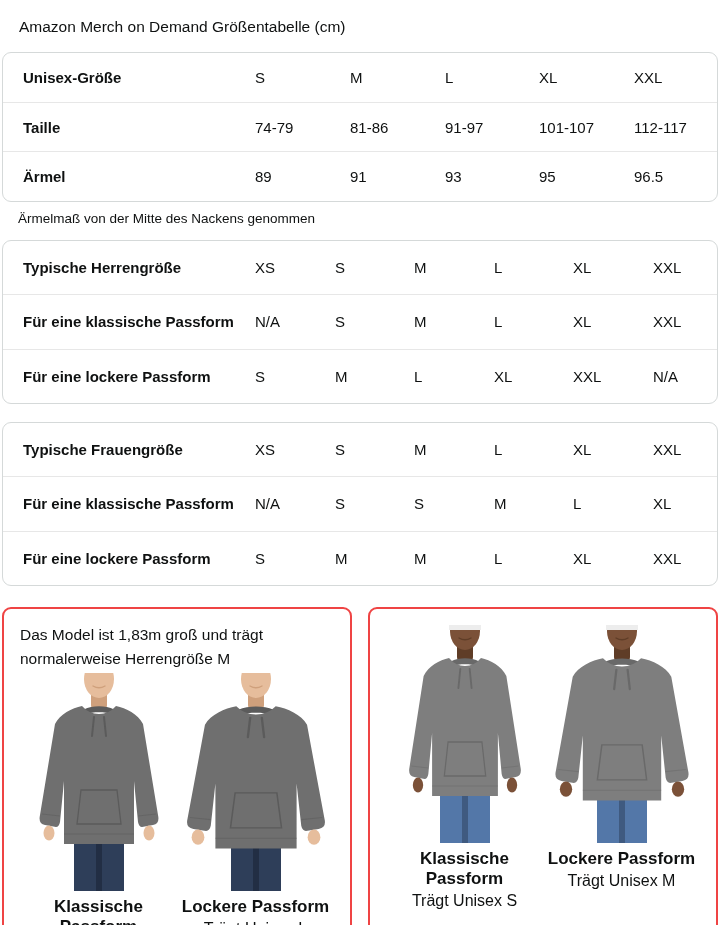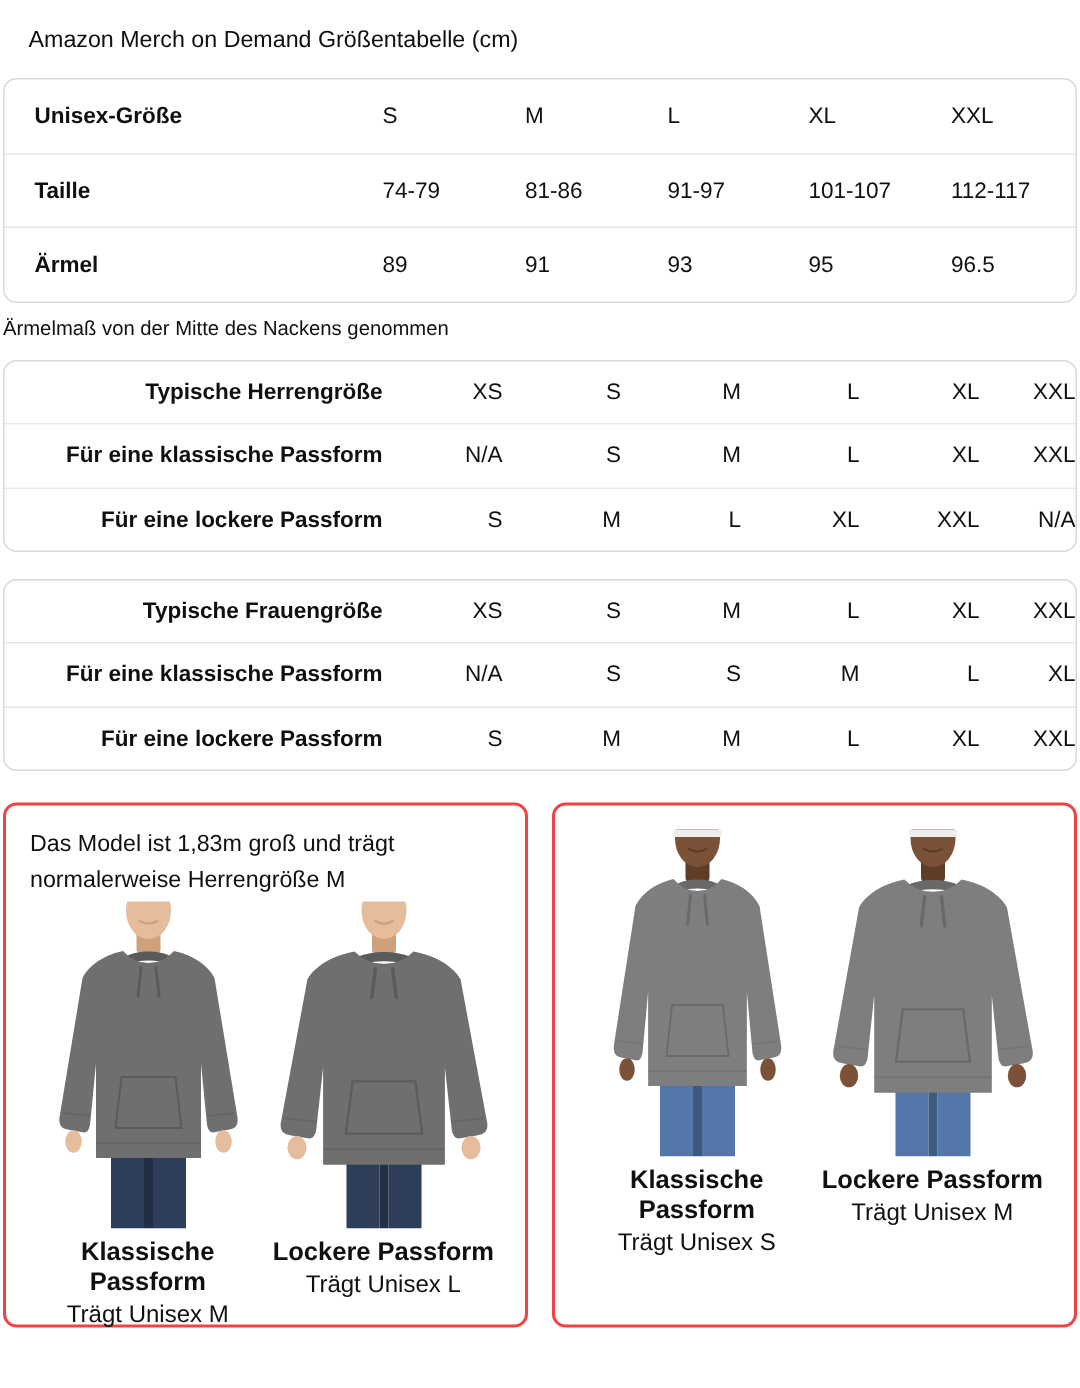--- a/index.html
+++ b/index.html
@@ -9,31 +9,31 @@
     color:#0f1111;
   }
   .page{padding:1px 2px 0 2px;}
   .page-title{font-size:15.5px;font-weight:400;line-height:17px;margin:17px;}
 
   .tbl{
     border:1px solid #d5d9d9;border-radius:9px;overflow:hidden;
     display:flex;flex-direction:column;box-sizing:border-box;background:#fff;
   }
   .t1{height:150px;margin-top:11px;}
-  .t23{height:128px;text-align:right;}
+  .t23{height:164px;}
   .t23.men{margin-top:13px;}
   .t23.women{margin-top:18px;}
   .trow{flex:1;display:grid;align-items:center;padding-left:20px;font-size:15px;}
   .t1 .trow{grid-template-columns:232px 95px 95px 94px 95px auto;}
   .t23 .trow{grid-template-columns:232px 80px 79px 80px 79px 80px auto;}
   .trow + .trow{border-top:1px solid #e7e7e7;}
   .lbl{font-weight:700;}
   .val{font-weight:400;}
 
-  .note{margin:9px 0 0 0;font-size:13.5px;line-height:16px;}
+  .note{margin:9px 0 0 16px;font-size:13.5px;line-height:16px;}
   .fit-heading{margin:20px 0 0 0;font-size:15.5px;font-weight:400;line-height:18px;}
 
   .cards{display:flex;gap:16px;margin-top:21px;}
   .card{
     flex:1;height:350px;box-sizing:border-box;background:#fff;
     border:2px solid #ef4444;border-radius:9px;padding:14px 16px 0 16px;
   }
   .card-desc{font-size:15.5px;line-height:24px;margin:0;}
   .figures{display:flex;margin-top:2px;}
   .figure{flex:1;display:flex;flex-direction:column;align-items:center;}

